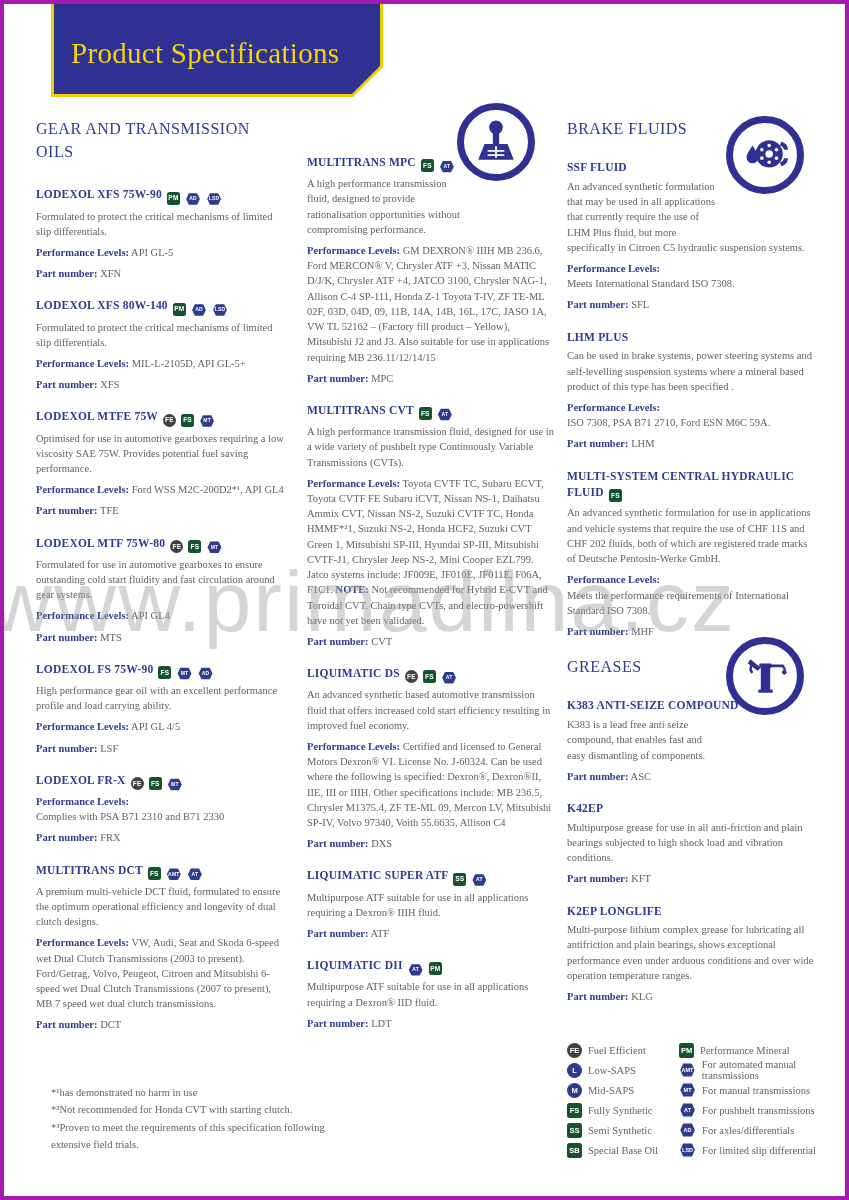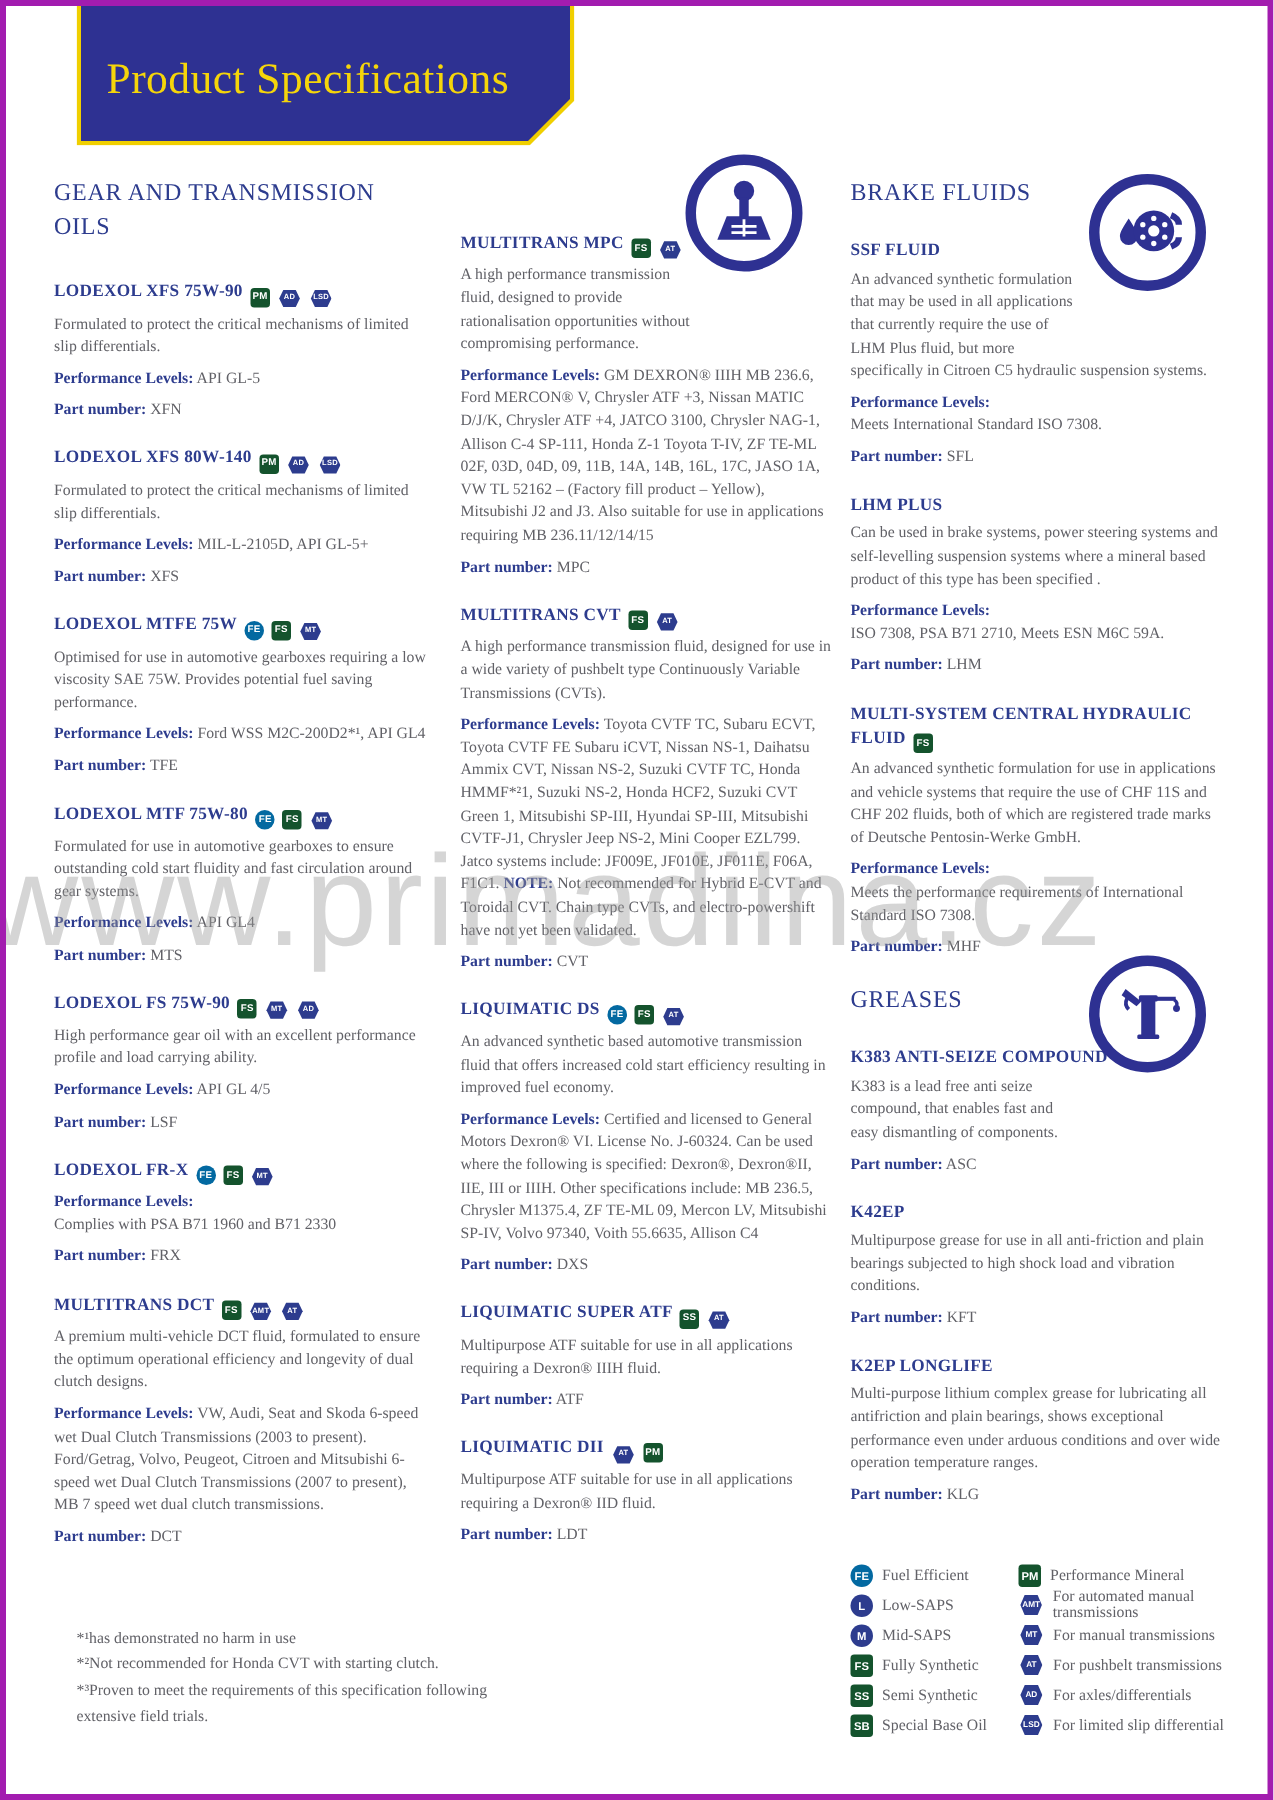--- a/index.html
+++ b/index.html
@@ -32,21 +32,21 @@
   p.pline{margin:0 0 6px 0;}
   .lbl{font-weight:bold;color:#2d3c8e;}
   .lbl.blk{display:block;}
   .wrapR{float:right;}
 
   
   .badge{display:inline-flex;align-items:center;justify-content:center;color:#fff;
          font-family:"Liberation Sans",sans-serif;font-weight:bold;vertical-align:-2px;margin-left:2px;}
   .sq{width:13px;height:13px;border-radius:2.5px;background:#14532d;font-size:6.5px;}
   .circ{width:13px;height:13px;border-radius:50%;background:#2d3c8e;font-size:6.5px;}
-  .circ.green{background:#0369a1;}
+  .circ.green{background:#404040;}
   .hex{width:16px;height:13px;background:#2d3c8e;font-size:5px;
        clip-path:polygon(7% 50%,24% 6%,76% 6%,93% 50%,76% 94%,24% 94%);}
   .legend .sq,.legend .circ{width:15px;height:15px;font-size:7.5px;margin-left:0;}
   .legend .hex{width:17px;height:15px;font-size:5.5px;margin-left:0;}
 
   
   .ring{position:absolute;width:78px;height:78px;border:7px solid #2e3192;border-radius:50%;background:#fff;
         box-sizing:border-box;display:flex;align-items:center;justify-content:center;z-index:3;}
   .ring-gear{left:453px;top:99px;}
   .ring-brake{left:722px;top:112px;}
@@ -159,21 +159,21 @@
       <p class="pdesc">High performance gear oil with an excellent performance profile and load carrying ability.</p>
       <p class="pline"><span class="lbl">Performance Levels:</span> <span>API GL 4/5</span></p>
       <p class="pline"><span class="lbl">Part number:</span> <span>LSF</span></p>
     </div>
 
     <div class="product">
       <h3 class="ptitle"><span>LODEXOL FR-X</span>
         <span class="badge circ green">FE</span>
         <span class="badge sq">FS</span>
         <span class="badge hex">MT</span></h3>
-      <p class="pline"><span class="lbl blk">Performance Levels:</span><span>Complies with PSA B71 1960 and B71 2330</span></p>
+      <p class="pline"><span class="lbl blk">Performance Levels:</span><span>Complies with PSA B71 2310 and B71 2330</span></p>
       <p class="pline"><span class="lbl">Part number:</span> <span>FRX</span></p>
     </div>
 
     <div class="product">
       <h3 class="ptitle"><span>MULTITRANS DCT</span>
         <span class="badge sq">FS</span>
         <span class="badge hex">AMT</span>
         <span class="badge hex">AT</span></h3>
       <p class="pdesc">A premium multi-vehicle DCT fluid, formulated to ensure the optimum operational efficiency and longevity of dual clutch designs.</p>
       <p class="pline"><span class="lbl">Performance Levels:</span> <span>VW, Audi, Seat and Skoda 6-speed wet Dual Clutch Transmissions (2003 to present). Ford/Getrag, Volvo, Peugeot, Citroen and Mitsubishi 6-speed wet Dual Clutch Transmissions (2007 to present), MB 7 speed wet dual clutch transmissions.</span></p>
@@ -234,21 +234,21 @@
     <div class="product">
       <h3 class="ptitle"><span>SSF FLUID</span></h3>
       <p class="pdesc"><span class="wrapR" style="width:96px;height:50px"></span><span>An advanced synthetic formulation that may be used in all applications that currently require the use of LHM Plus fluid, but more specifically in Citroen C5 hydraulic suspension systems.</span></p>
       <p class="pline"><span class="lbl blk">Performance Levels:</span><span>Meets International Standard ISO 7308.</span></p>
       <p class="pline"><span class="lbl">Part number:</span> <span>SFL</span></p>
     </div>
 
     <div class="product">
       <h3 class="ptitle"><span>LHM PLUS</span></h3>
       <p class="pdesc">Can be used in brake systems, power steering systems and self-levelling suspension systems where a mineral based product of this type has been specified .</p>
-      <p class="pline"><span class="lbl blk">Performance Levels:</span><span>ISO 7308, PSA B71 2710, Meets ESN M6C 59A.</span></p>
+      <p class="pline"><span class="lbl blk">Performance Levels:</span><span>ISO 7308, PSA B71 2710, Ford ESN M6C 59A.</span></p>
       <p class="pline"><span class="lbl">Part number:</span> <span>LHM</span></p>
     </div>
 
     <div class="product">
       <h3 class="ptitle"><span>MULTI-SYSTEM CENTRAL HYDRAULIC FLUID</span>
         <span class="badge sq">FS</span></h3>
       <p class="pdesc">An advanced synthetic formulation for use in applications and vehicle systems that require the use of CHF 11S and CHF 202 fluids, both of which are registered trade marks of Deutsche Pentosin-Werke GmbH.</p>
       <p class="pline"><span class="lbl blk">Performance Levels:</span><span>Meets the performance requirements of International Standard ISO 7308.</span></p>
       <p class="pline"><span class="lbl">Part number:</span> <span>MHF</span></p>
     </div>

